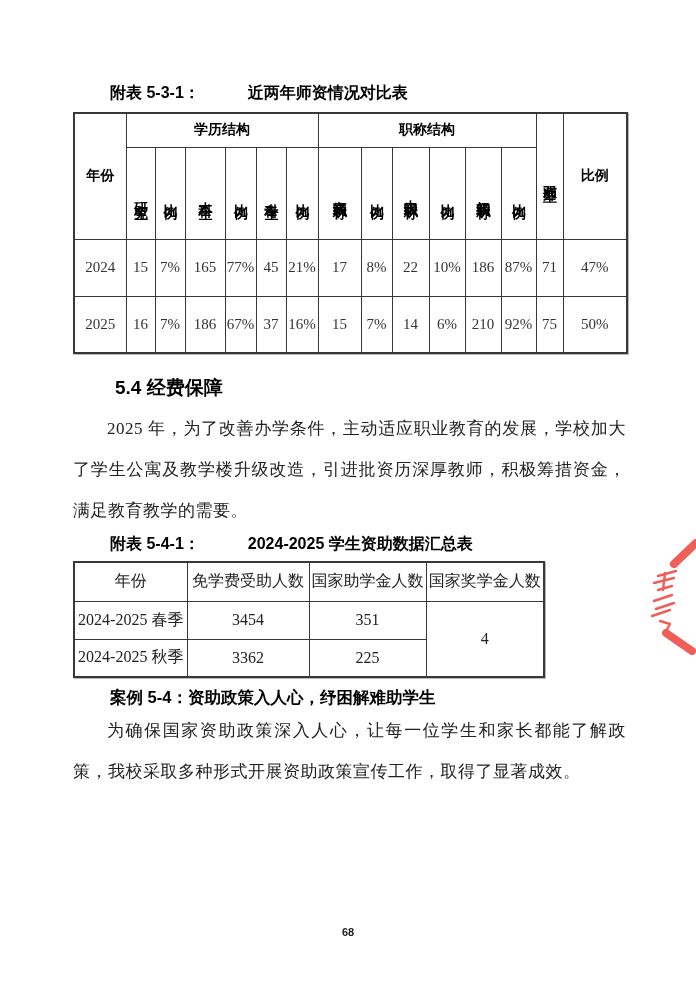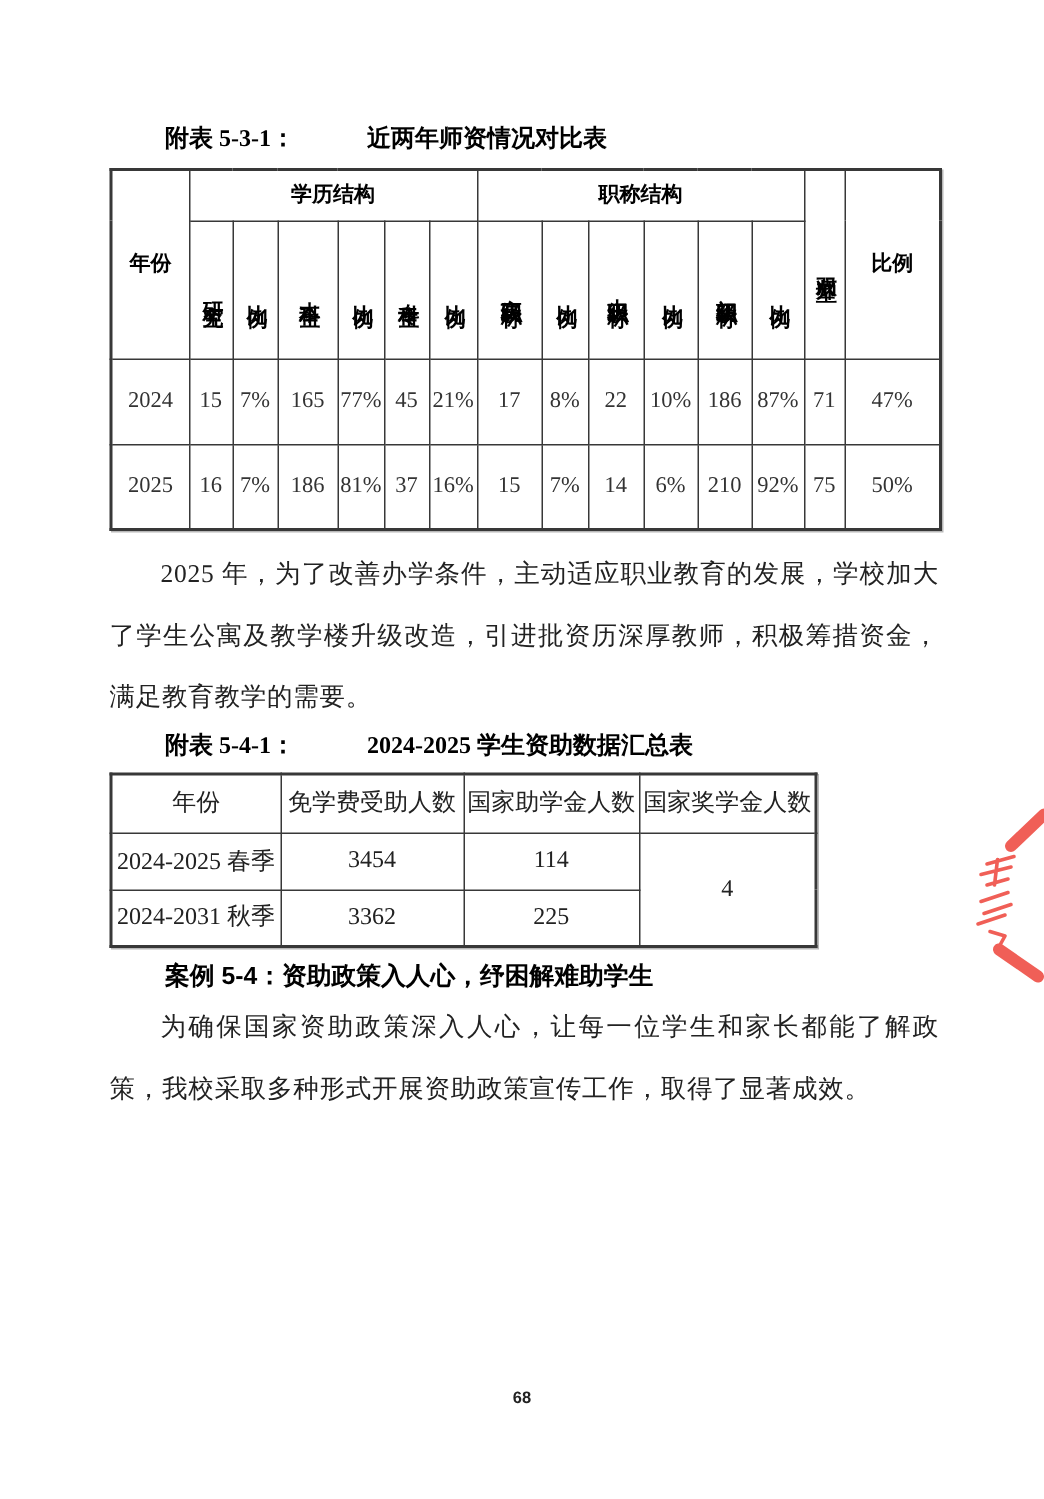--- a/index.html
+++ b/index.html
@@ -5,21 +5,21 @@
   * { margin:0; padding:0; box-sizing:border-box; }
   html,body { background:#ffffff; }
   body {
     width:696px; height:999px; position:relative; overflow:hidden;
     font-family:"Liberation Serif","DejaVu Serif",serif;
     color:#1a1a1a;
   }
   .content { position:absolute; left:73px; top:0; width:553px; }
 
   
-  .caption { margin-top:82px; margin-left:37px; font-family:Liberation Serif, serif;
+  .caption { margin-top:82px; margin-left:37px; font-family:Liberation Sans, sans-serif;
              font-weight:bold; font-size:16px; line-height:22px; color:#000; }
   .caption .cap-title { margin-left:48px; }
   .caption2 { margin-top:2px; }
   .h54 { margin-top:22px; margin-left:42px; font-family:"Liberation Sans","DejaVu Sans",sans-serif;
          font-weight:bold; font-size:19px; line-height:24px; color:#000; }
   .case-h { margin-top:8px; margin-left:37px; font-family:"Liberation Sans","DejaVu Sans",sans-serif;
             font-weight:bold; font-size:16.5px; line-height:22px; color:#000; }
 
   
   .para { margin-top:8px; font-size:17px; line-height:41px; text-align:justify;
@@ -117,35 +117,36 @@
       <td>186</td>
       <td>87%</td>
       <td>71</td>
       <td>47%</td>
     </tr>
     <tr class="tr-data">
       <td>2025</td>
       <td>16</td>
       <td>7%</td>
       <td>186</td>
-      <td>81%</td>
+      <td>67%</td>
       <td>37</td>
       <td>16%</td>
       <td>15</td>
       <td>7%</td>
       <td>14</td>
       <td>6%</td>
       <td>210</td>
       <td>92%</td>
       <td>75</td>
       <td>50%</td>
     </tr>
   </tbody>
     </table>
 
+  <div class="h54">5.4 经费保障</div>
 
   <p class="para">2025 年，为了改善办学条件，主动适应职业教育的发展，学校加大了学生公寓及教学楼升级改造，引进批资历深厚教师，积极筹措资金，满足教育教学的需要。</p>
 
   <div class="caption caption2">
     <span>附表 5-4-1：</span><span class="cap-title">2024-2025 学生资助数据汇总表</span>
   </div>
 
   <table class="t2">
     <colgroup>
       <col style="width:113px">
@@ -156,25 +157,25 @@
     <tbody>
         <tr>
       <th>年份</th>
       <th>免学费受助人数</th>
       <th>国家助学金人数</th>
       <th>国家奖学金人数</th>
     </tr>
     <tr>
       <td>2024-2025 春季</td>
       <td>3454</td>
-      <td>114</td>
+      <td>351</td>
       <td rowspan="2">4</td>
     </tr>
     <tr>
-      <td>2024-2031 秋季</td>
+      <td>2024-2025 秋季</td>
       <td>3362</td>
       <td>225</td>
     </tr>
   </tbody>
     </table>
 
   <div class="case-h">案例 5-4：资助政策入人心，纾困解难助学生</div>
 
   <p class="para para2">为确保国家资助政策深入人心，让每一位学生和家长都能了解政策，我校采取多种形式开展资助政策宣传工作，取得了显著成效。</p>
 

